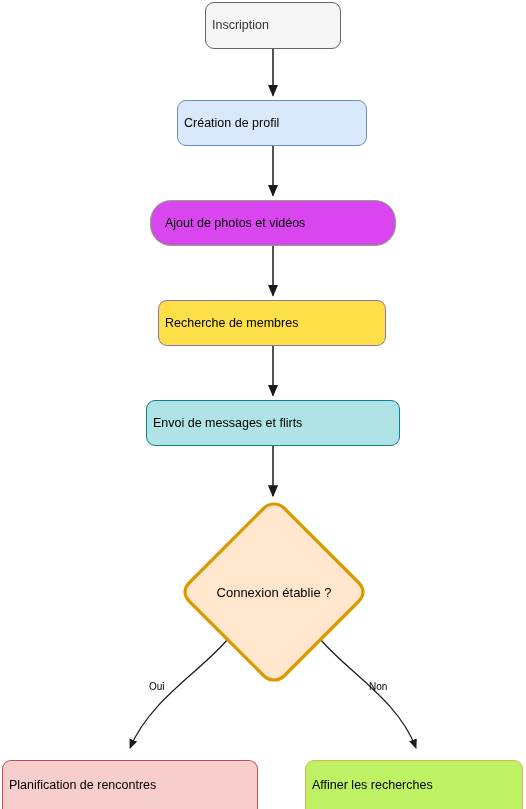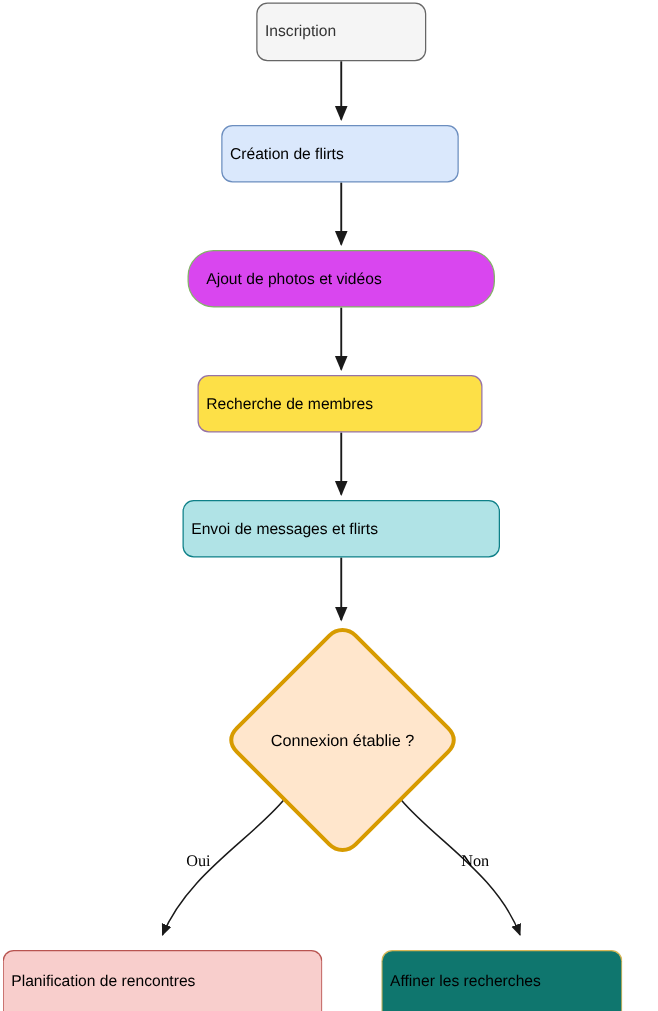--- a/index.html
+++ b/index.html
@@ -68,22 +68,22 @@
   .n-message {
     left: 146px; top: 400px; width: 254px; height: 46px;
     background: #b0e3e6; border-color: #0e8088; border-radius: 9px;
   }
   .n-plan {
     left: 2px;  top: 760px; width: 256px; height: 49px;
     background: #f8cecc; border-color: #b85450;
     border-radius: 9px 9px 0 0; border-bottom: none;
   }
   .n-refine {
-    left: 305px; top: 760px; width: 193px; height: 49px;
-    background: #0f766e; border-color: #d6b656;
+    left: 305px; top: 760px; width: 218px; height: 49px;
+    background: #bef264; border-color: #d6b656;
     border-radius: 9px 9px 0 0; border-bottom: none;
   }
   
   .decision-wrap {
     position: absolute;
     left: 180px;
     top: 499px;
     width: 188px;
     height: 186px;
   }
@@ -93,25 +93,24 @@
     left: 0; top: 0;
     width: 188px; height: 186px;
     display: flex; align-items: center; justify-content: center;
     font-size: 13px;
     color: #000000;
     text-align: center;
   }
   
   .edge-label {
     position: absolute;
-    font-size: 13px;
+    font-size: 10px;
     color: #000000;
     background: transparent;
     white-space: nowrap;
-    font-family: Liberation Serif, serif;
   }
   .lbl-oui  { left: 149px; top: 681px; }
   .lbl-non  { left: 369px; top: 681px; }
 </style>
 </head>
 <body>
 
 <div id="diagram-canvas">
 
   <svg class="edge-layer" viewBox="0 0 526 809" width="526" height="809">
@@ -134,21 +133,21 @@
     <path d="M 227,640 C 200,672 150,700 130,748" fill="none" stroke="#1a1a1a" stroke-width="1.2" marker-end="url(#arrowhead)"></path>
 
     <path d="M 321,640 C 348,672 398,700 416,748" fill="none" stroke="#1a1a1a" stroke-width="1.2" marker-end="url(#arrowhead)"></path>
   </svg>
 
   <div class="node n-start">
     <span class="node-label">Inscription</span>
   </div>
 
   <div class="node n-profile">
-    <span class="node-label">Création de flirts</span>
+    <span class="node-label">Création de profil</span>
   </div>
 
   <div class="node n-media">
     <span class="node-label">Ajout de photos et vidéos</span>
   </div>
 
   <div class="node n-search">
     <span class="node-label">Recherche de membres</span>
   </div>
 

